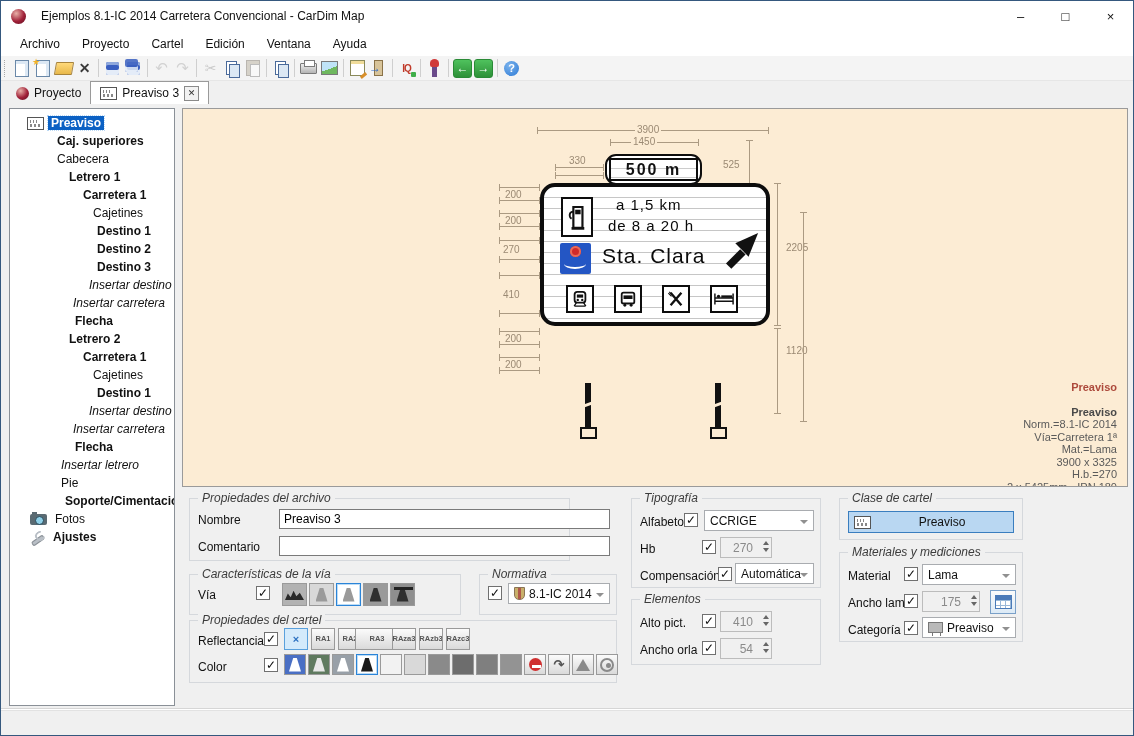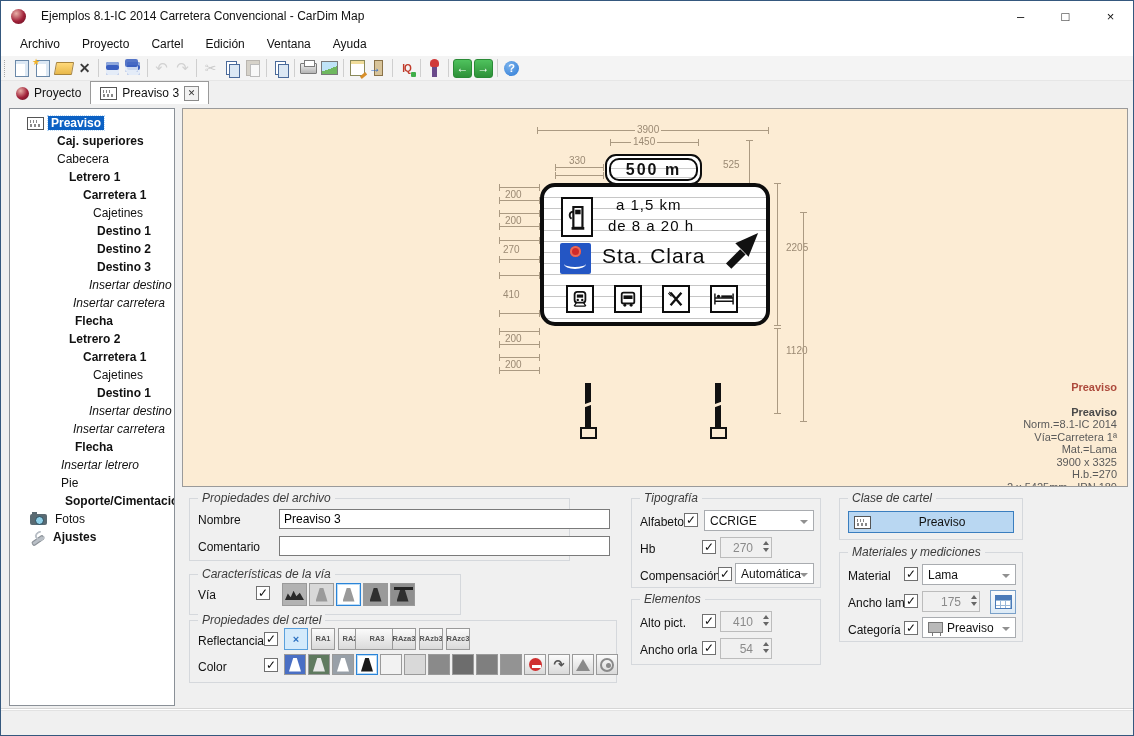--- a/index.html
+++ b/index.html
@@ -82,21 +82,21 @@
 .canvas{position:absolute;left:181px;top:107px;width:946px;height:379px;background:#fcecd4;border:1px solid #9a9a9a;overflow:hidden}
 .dimh{position:absolute;height:1px;background:#ab9a82}
 .dimh::before,.dimh::after{content:"";position:absolute;top:-3px;width:1px;height:7px;background:#ab9a82}
 .dimh::before{left:0}.dimh::after{right:0}
 .dimv{position:absolute;width:1px;background:#ab9a82}
 .dimv::before,.dimv::after{content:"";position:absolute;left:-3px;width:7px;height:1px;background:#ab9a82}
 .dimv::before{top:0}.dimv::after{bottom:0}
 .dimlbl{position:absolute;font-size:10px;color:#9b8a74;background:#fcecd4;padding:0 2px;line-height:11px}
 .lamas{background:repeating-linear-gradient(#ffffff 0 10px,#c6c6c6 10px 11px)}
 .cajetin{position:absolute;left:422px;top:45px;width:97px;height:31px;border:2px solid #0d0d0d;border-radius:11px;padding:2px;background:#fff}
-.cajetin-in{width:100%;height:100%;border:2px solid #0d0d0d;border-radius:10px;display:flex;align-items:center;justify-content:center;font-weight:bold;font-size:16px;letter-spacing:2px;background:repeating-linear-gradient(#ffffff 0 8px,#cccccc 8px 9px)}
+.cajetin-in{width:100%;height:100%;border:2px solid #0d0d0d;border-radius:0;display:flex;align-items:center;justify-content:center;font-weight:bold;font-size:16px;letter-spacing:2px;background:repeating-linear-gradient(#ffffff 0 8px,#cccccc 8px 9px)}
 .letrero{position:absolute;left:357px;width:230px;border:4px solid #0d0d0d;border-radius:15px;overflow:hidden}
 .l1{top:74px;height:143px}
 .l2{top:219px;height:57px}
 .sign-txt{position:absolute;font-weight:normal;color:#0a0a0a;letter-spacing:1px;white-space:nowrap}
 .pbox{position:absolute;border:2px solid #0d0d0d;background:#fff;display:flex;align-items:center;justify-content:center}
 .plaque{position:absolute;left:16px;top:56px;width:31px;height:31px;background:#2456c4;border-radius:2px}
 .plaque::before{content:"";position:absolute;left:10px;top:3px;width:11px;height:11px;background:#d02a2a;border-radius:50%;box-shadow:inset 0 0 0 2px #e86a5a}
 .plaque::after{content:"";position:absolute;left:4px;bottom:5px;width:22px;height:8px;border-bottom:2px solid #fff;border-radius:50%}
 .post{position:absolute;width:6px;background:#111;top:274px;height:44px}
 .post::after{content:"";position:absolute;left:-1px;top:20px;width:8px;height:3px;background:#fcecd4;transform:rotate(-20deg)}
@@ -427,20 +427,29 @@
     <span class="gbt">Características de la vía</span>
     <span class="flabel" style="left:8px;top:13px">Vía</span>
     <span class="cb" style="left:66px;top:11px"></span>
     <div class="ibtn v1" style="left:92px;top:8px"></div>
     <div class="ibtn v2 road" style="left:119px;top:8px"></div>
     <div class="ibtn sel road" style="left:146px;top:8px"></div>
     <div class="ibtn v4 road" style="left:173px;top:8px"></div>
     <div class="ibtn v5 road" style="left:200px;top:8px"></div>
   </div>
 
+  <div class="gb" style="left:478px;top:573px;width:138px;height:41px">
+    <span class="gbt">Normativa</span>
+    <span class="cb" style="left:8px;top:11px"></span>
+    <div class="dd" style="left:28px;top:8px;width:102px">
+      <span class="coat"></span>
+      <span>8.1-IC 2014</span>
+      <span class="chev"></span>
+    </div>
+  </div>
 
   <div class="gb" style="left:188px;top:619px;width:428px;height:63px">
     <span class="gbt">Propiedades del cartel</span>
     <span class="flabel" style="left:8px;top:13px">Reflectancia</span>
     <span class="cb" style="left:74px;top:11px"></span>
     <div class="ibtn selblue" style="left:94px;top:7px;width:24px;height:22px">
         <span class="xlbl">×</span>
       </div>
     <div class="ibtn" style="left:121px;top:7px;width:24px;height:22px">
         <span class="rlbl">RA1</span>

